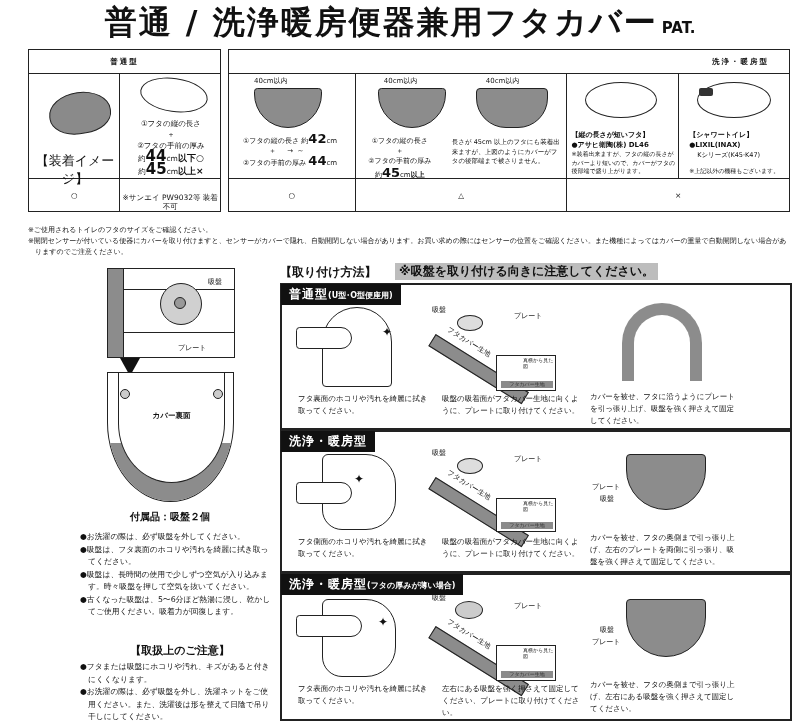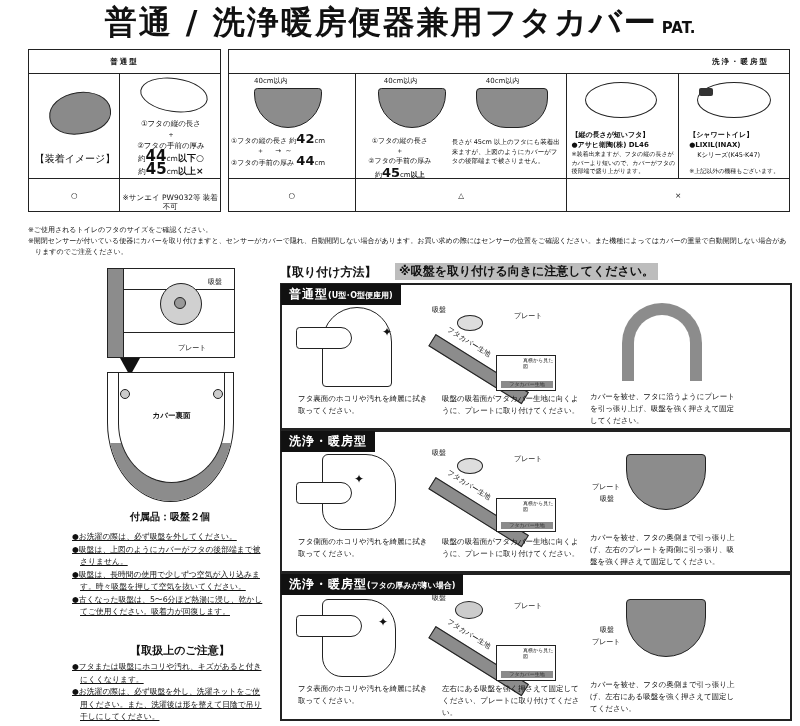--- a/index.html
+++ b/index.html
@@ -18,38 +18,38 @@
   .lid { background: #8a8a8a; border: 1.5px solid #222; border-radius: 50% 50% 45% 45%; }
   .lid-white { background: #fff; border: 1.2px solid #222; border-radius: 50%; }
   .note { font-size: 7.5px; line-height: 11px; }
 
   .panel { border: 2px solid #222; position: absolute; }
   .panel-tag { position: absolute; top: -1px; left: -1px; background: #111; color: #fff; font-weight: bold; font-size: 12px; padding: 2px 8px; letter-spacing: 1px; }
   .panel-tag small { font-size: 8px; letter-spacing: 0; }
   .step-text { position: absolute; font-size: 7.5px; line-height: 12px; }
   .gray-fill { background: #8c8c8c; }
   .label { position: absolute; font-size: 7px; }
-  .bullet { font-size: 7.8px; line-height: 12.5px; position: absolute; left: 72px; width: 195px; text-decoration: underline; }
+  .bullet { font-size: 7.8px; line-height: 12.5px; position: absolute; left: 80px; width: 195px; }
 </style>
 </head>
 <body>
 
 <div class="abs title">
   <span>普通 / 洗浄暖房便器兼用フタカバー</span><span class="pat">PAT.</span>
 </div>
 
 <table class="spec" style="left:28px; top:49px; width:193px;">
   <tbody>
       <tr>
         <td colspan="2" class="hdr">普通型</td>
       </tr>
   <tr>
     <td style="width:92px; height:105px; position:relative;">
       <div class="abs lid" style="left:20px; top:18px; width:62px; height:42px; transform:rotate(-8deg);"></div>
-      <div class="abs" style="left:0; top:78px; width:92px; text-align:center; font-size:10px;">【装着イメージ】</div>
+      <div class="abs" style="left:0; top:78px; width:92px; text-align:center; font-size:13px;">【装着イメージ】</div>
     </td>
     <td style="width:101px; position:relative;">
       <div class="abs lid-white" style="left:20px; top:4px; width:68px; height:34px; transform:rotate(8deg);"></div>
       <div class="abs" style="left:0; top:44px; width:101px;">
         <div class="cell-text" style="padding:0;">
           <div>①フタの縦の長さ</div>
           <div>＋</div>
           <div>②フタの手前の厚み</div>
           <div><span>約</span><span class="big">44</span><span>cm</span><b style="font-size:9px;">以下○</b></div>
           <div><span>約</span><span class="big">45</span><span>cm</span><b style="font-size:9px;">以上×</b></div>
@@ -66,21 +66,21 @@
 
 <table class="spec" style="left:228px; top:49px; width:562px;">
   <tbody>
       <tr>
         <td colspan="4" class="hdr" style="text-align:right; padding-right:20px;">洗浄・暖房型</td>
       </tr>
   <tr>
     <td style="width:127px; height:105px; position:relative;">
       <div class="label" style="left:25px; top:2px;">40cm以内</div>
       <div class="abs gray-fill" style="left:25px; top:14px; width:68px; height:40px; border:1.5px solid #222; border-radius:4px 4px 40px 40px;"></div>
-      <div class="abs note" style="left:2px; top:60px; width:125px; font-size:7px; line-height:10px;">
+      <div class="abs note" style="left:14px; top:60px; width:125px; font-size:7px; line-height:10px;">
         <div><span>①フタの縦の長さ</span> <span>約</span><b style="font-size:13px;">42</b><span>cm</span></div>
         <div style="padding-left:26px;"><span>＋</span>&nbsp;&nbsp;&nbsp;&nbsp;&nbsp;<span>→</span>&nbsp;&nbsp;<span>~</span></div>
         <div><span>②フタの手前の厚み</span> <b style="font-size:13px;">44</b><span>cm</span></div>
       </div>
     </td>
     <td style="width:212px; position:relative;">
       <div class="label" style="left:28px; top:2px;">40cm以内</div>
       <div class="label" style="left:130px; top:2px;">40cm以内</div>
       <div class="abs gray-fill" style="left:22px; top:14px; width:68px; height:40px; border:1.5px solid #222; border-radius:4px 4px 40px 40px;"></div>
       <div class="abs gray-fill" style="left:120px; top:14px; width:72px; height:40px; border:1.5px solid #222; border-radius:4px 4px 30px 30px;"></div>
@@ -138,21 +138,21 @@
   <div class="abs" style="left:0; top:70px; width:127px; height:60px; background:#8c8c8c;"></div>
   <div class="abs" style="left:10px; top:0; width:107px; height:110px; background:#fff; border-radius:0 0 54px 54px / 0 0 60px 60px; border-left:1px solid #222; border-right:1px solid #222; border-bottom:1px solid #222;"></div>
   <div class="abs" style="left:12px; top:16px; width:10px; height:10px; border-radius:50%; border:1px solid #222; background:#ccc;"></div>
   <div class="abs" style="left:105px; top:16px; width:10px; height:10px; border-radius:50%; border:1px solid #222; background:#ccc;"></div>
   <div class="abs" style="left:0; top:38px; width:127px; text-align:center; font-size:7.5px; font-weight:bold;">カバー裏面</div>
 </div>
 <div class="abs" style="left:120px; top:510px; width:100px; text-align:center; font-size:10px; font-weight:bold;">付属品：吸盤２個</div>
 
 <div class="bullet" style="top:531px;">
   <div>●お洗濯の際は、必ず吸盤を外してください。</div>
-  <div style="padding-left:8px; text-indent:-8px;">●吸盤は、上図のようにカバーがフタの後部端まで被さりません。</div>
+  <div style="padding-left:8px; text-indent:-8px;">●吸盤は、フタ裏面のホコリや汚れを綺麗に拭き取ってください。</div>
   <div style="padding-left:8px; text-indent:-8px;">●吸盤は、長時間の使用で少しずつ空気が入り込みます。時々吸盤を押して空気を抜いてください。</div>
   <div style="padding-left:8px; text-indent:-8px;">●古くなった吸盤は、5〜6分ほど熱湯に浸し、乾かしてご使用ください。吸着力が回復します。</div>
 </div>
 <div class="abs" style="left:100px; top:643px; width:160px; text-align:center; font-size:11px; font-weight:bold;">【取扱上のご注意】</div>
 <div class="bullet" style="top:661px;">
   <div style="padding-left:8px; text-indent:-8px;">●フタまたは吸盤にホコリや汚れ、キズがあると付きにくくなります。</div>
   <div style="padding-left:8px; text-indent:-8px;">●お洗濯の際は、必ず吸盤を外し、洗濯ネットをご使用ください。また、洗濯後は形を整えて日陰で吊り干しにしてください。</div>
 </div>
 
 <div class="abs" style="left:280px; top:264px; font-size:12px; font-weight:bold;">【取り付け方法】</div>

